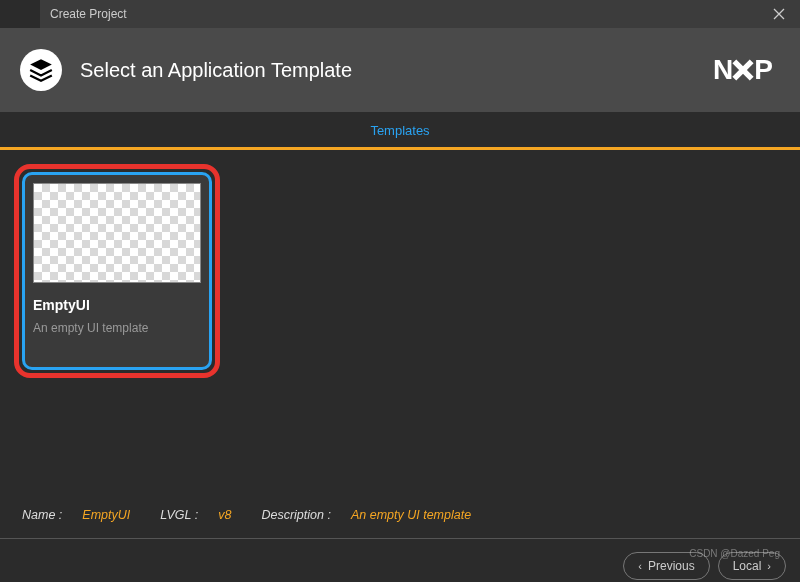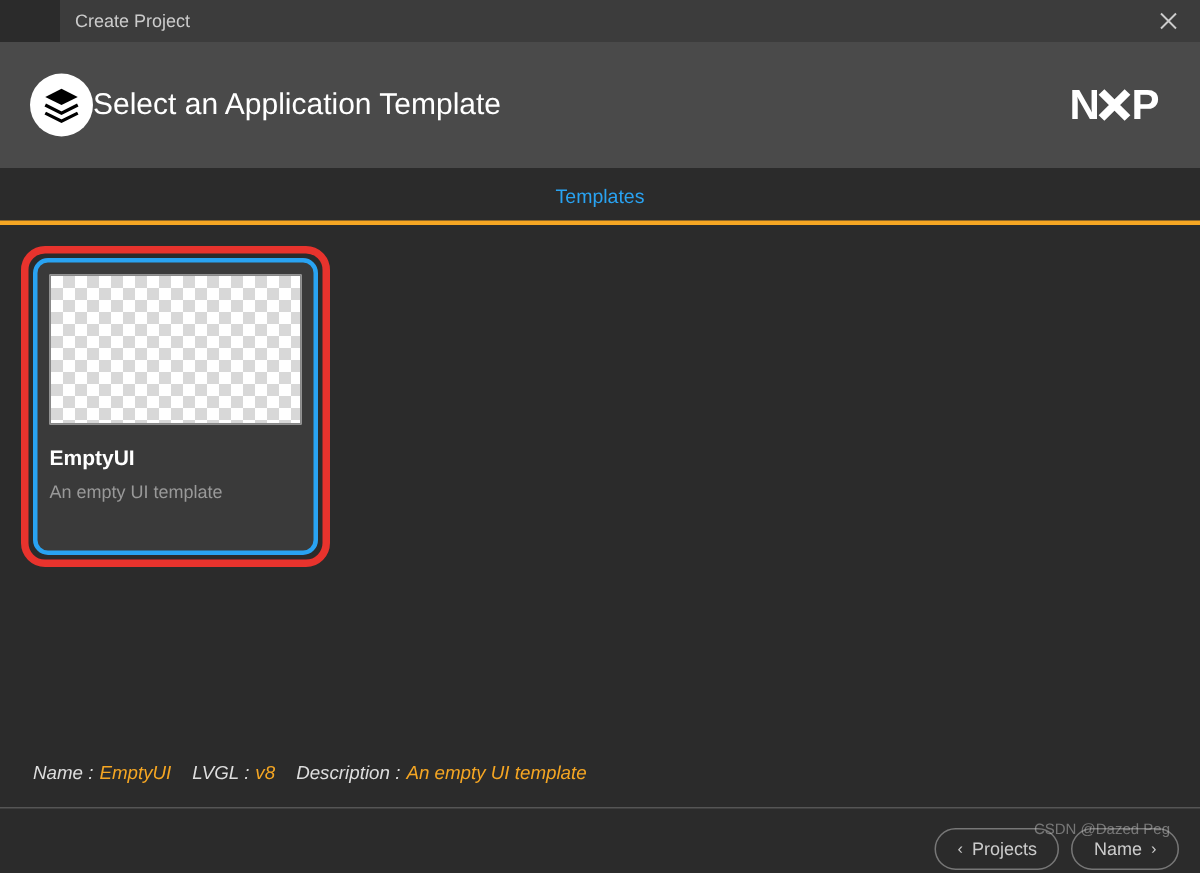--- a/index.html
+++ b/index.html
@@ -41,21 +41,21 @@
       height: 84px;
       background: #4a4a4a;
       display: flex;
       align-items: center;
       justify-content: space-between;
       padding: 0 28px 0 20px;
     }
     .header-left {
       display: flex;
       align-items: center;
-      gap: 0;
+      gap: 18px;
     }
     .header-icon-circle {
       width: 42px;
       height: 42px;
       border-radius: 50%;
       background: #fff;
       display: flex;
       align-items: center;
       justify-content: center;
     }
@@ -147,21 +147,21 @@
       font-size: 12px;
       color: #999;
       margin-top: 8px;
     }
     .footer-info {
       padding: 0 22px 16px 22px;
       font-size: 12.5px;
       font-style: italic;
       color: #ddd;
       display: flex;
-      gap: 4px;
+      gap: 20px;
       align-items: center;
     }
     .footer-info .label {
       color: #ddd;
       font-style: italic;
     }
     .footer-info .value {
       color: #f5a623;
       font-style: italic;
       margin-right: 10px;
@@ -257,21 +257,21 @@
   <span class="value">EmptyUI</span>
   <span class="label">LVGL :</span>
   <span class="value">v8</span>
   <span class="label">Description :</span>
   <span class="value">An empty UI template</span>
 </div>
 
 <div class="footer-buttons">
   <button class="btn">
     <span class="btn-chevron">‹</span>
-    <span>Projects</span>
+    <span>Previous</span>
   </button>
   <button class="btn">
-    <span>Name</span>
+    <span>Local</span>
     <span class="btn-chevron">›</span>
   </button>
 </div>
 
 <div class="watermark">CSDN @Dazed Peg</div>
 
 </body></html>

